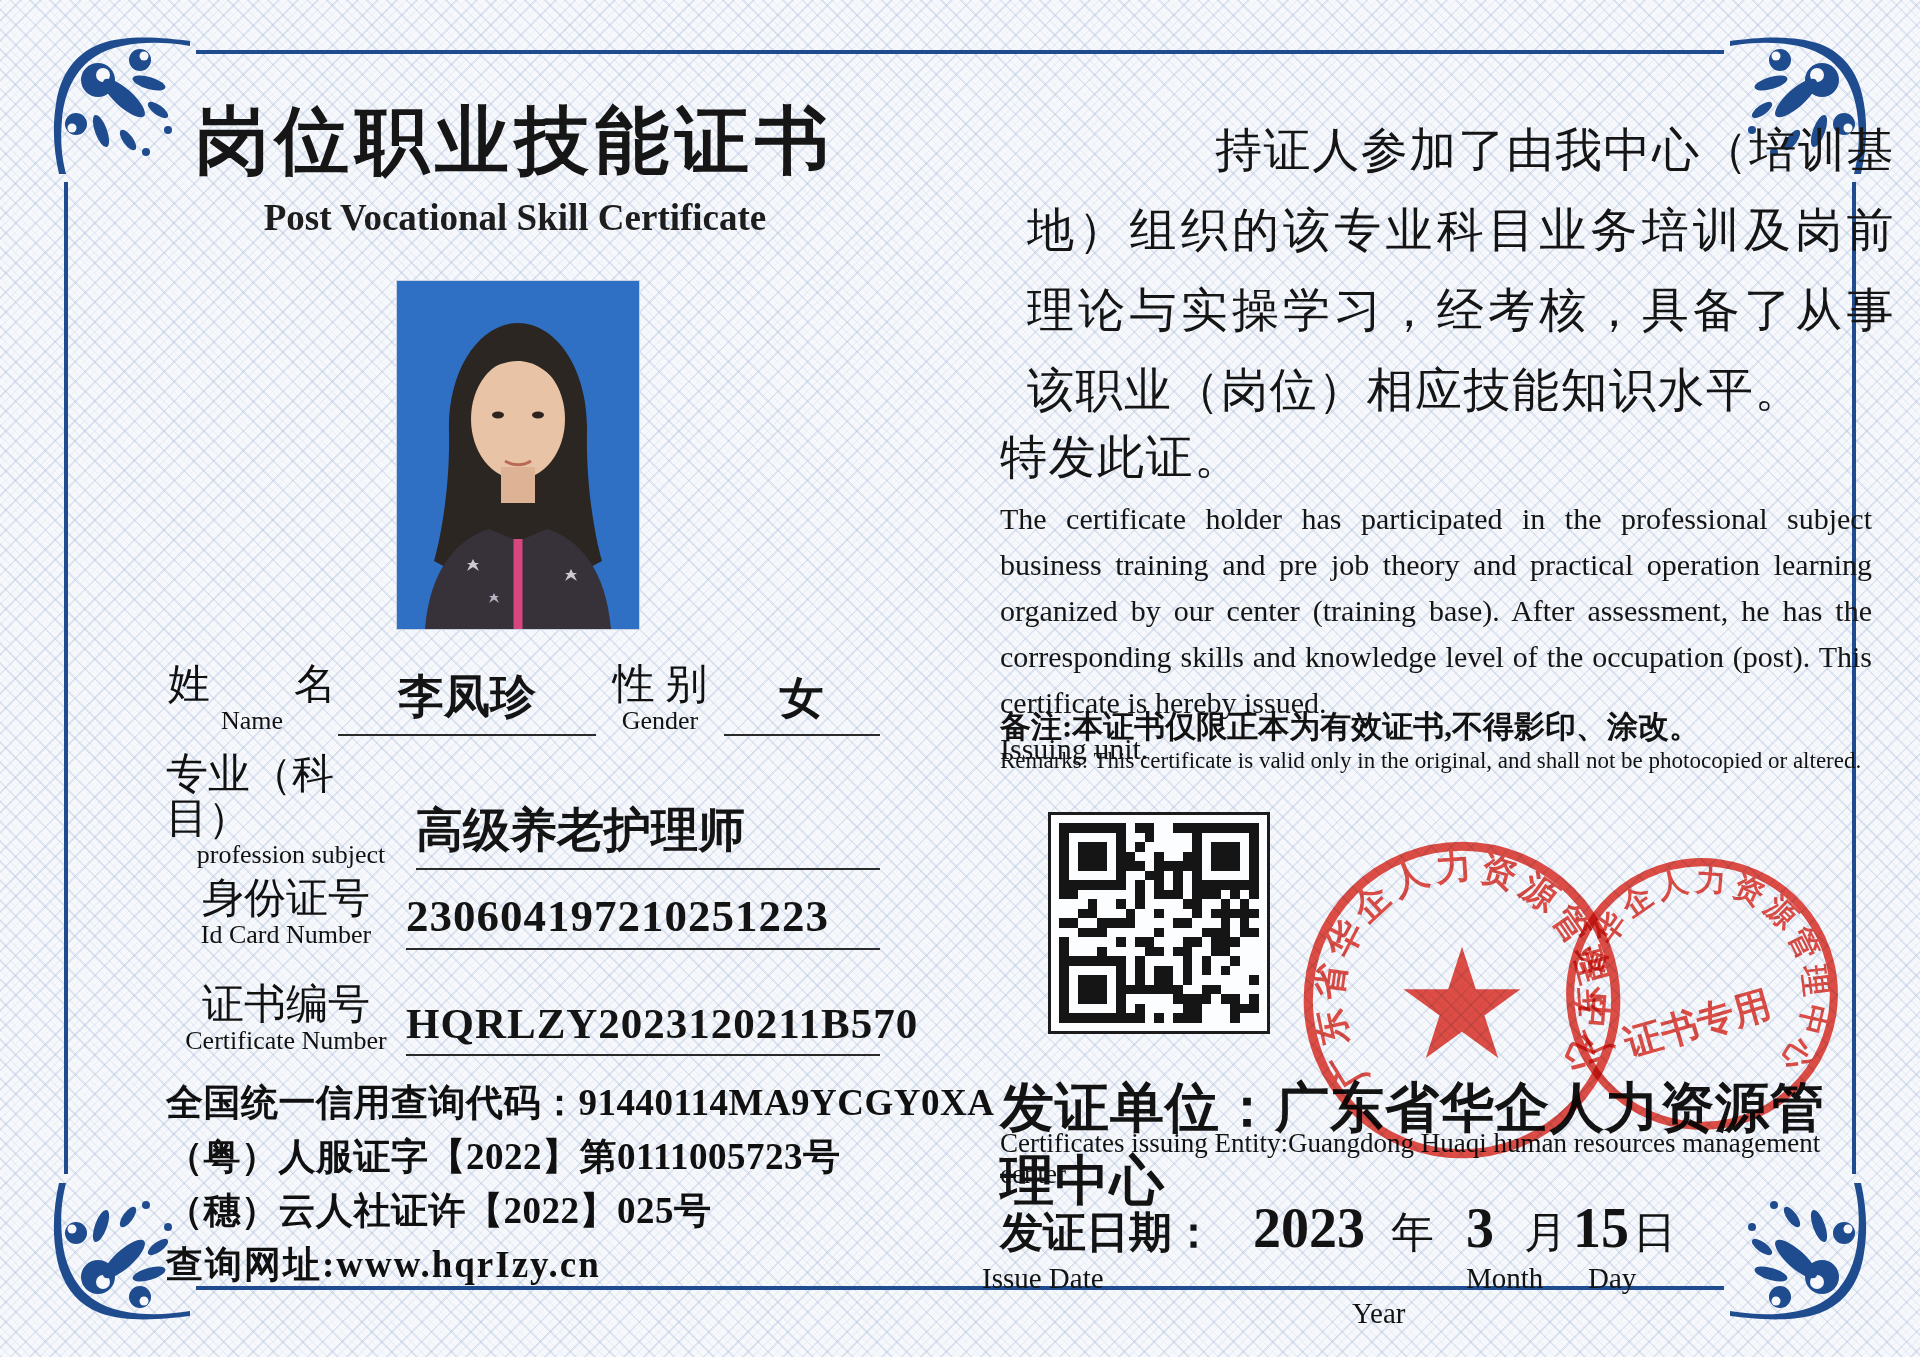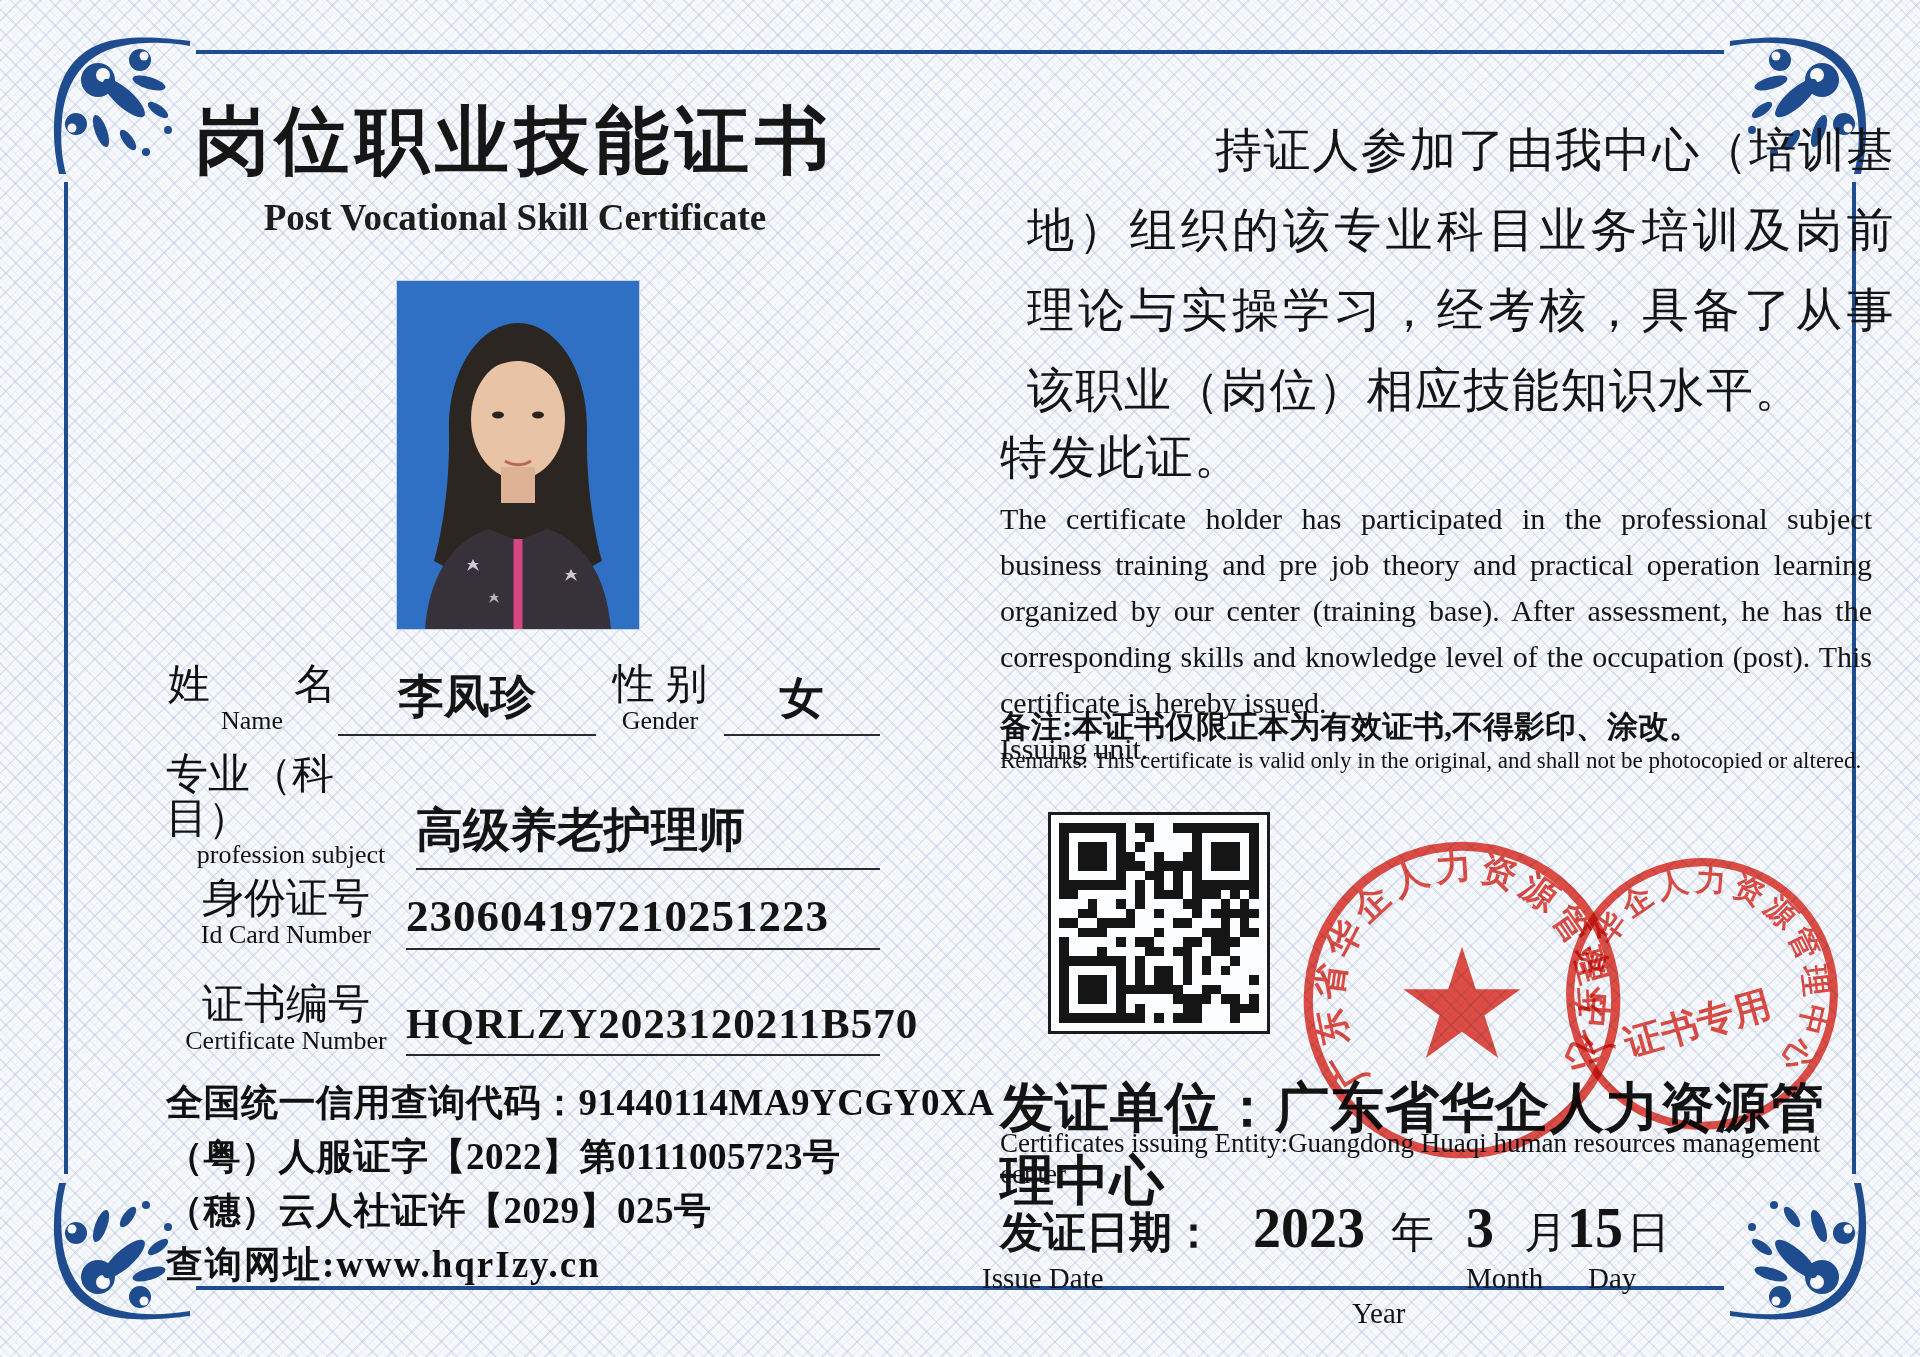--- a/index.html
+++ b/index.html
@@ -168,21 +168,21 @@
       <span class="lbl-cn">证书编号</span>
       <span class="lbl-en">Certificate Number</span>
     </div>
     <div class="uline" style="width:474px;height:84px;justify-content:flex-start;">
       <span class="val-serif" style="font-size:43px;">HQRLZY2023120211B570</span>
     </div>
   </div>
 
   <div class="footer-line" style="top:1078px;">全国统一信用查询代码：91440114MA9YCGY0XA</div>
   <div class="footer-line" style="top:1132px;">（粤）人服证字【2022】第0111005723号</div>
-  <div class="footer-line" style="top:1186px;">（穗）云人社证许【2029】025号</div>
+  <div class="footer-line" style="top:1186px;">（穗）云人社证许【2022】025号</div>
   <div class="footer-line" style="top:1240px;letter-spacing:2px;">查询网址:www.hqrIzy.cn</div>
 
   <div class="stmt-cn">持证人参加了由我中心（培训基地）组织的该专业科目业务培训及岗前理论与实操学习，经考核，具备了从事该职业（岗位）相应技能知识水平。</div>
   <div class="decl-cn">特发此证。</div>
 
   <div class="stmt-en">
     <span>The certificate holder has participated in the professional subject business training and pre job theory and practical operation learning organized by our center (training base). After assessment, he has the corresponding skills and knowledge level of the occupation (post). This certificate is hereby issued.</span>
     <div class="issuing-unit-en">Issuing unit.</div>
   </div>
 
@@ -441,21 +441,21 @@
 
   <div class="issuer-cn">发证单位：广东省华企人力资源管理中心</div>
   <div class="issuer-en">Certificates issuing Entity:Guangdong Huaqi human resources management center</div>
 
   <div class="date-row">
     <span class="date-lbl">发证日期：</span>
     <span class="date-num" style="margin-left:38px;">2023</span>
     <span class="date-cjk" style="margin-left:26px;">年</span>
     <span class="date-num" style="margin-left:32px;">3</span>
     <span class="date-cjk" style="margin-left:30px;">月</span>
-    <span class="date-num" style="">15</span>
+    <span class="date-num" style="margin-left:6px;">15</span>
     <span class="date-cjk" style="margin-left:4px;">日</span>
   </div>
   <div class="date-sub">
     <span style="left:22px;">Issue Date</span>
     <span style="left:392px;margin-top:35px;">Year</span>
     <span style="left:506px;">Month</span>
     <span style="left:628px;">Day</span>
   </div>
 
 </div>

